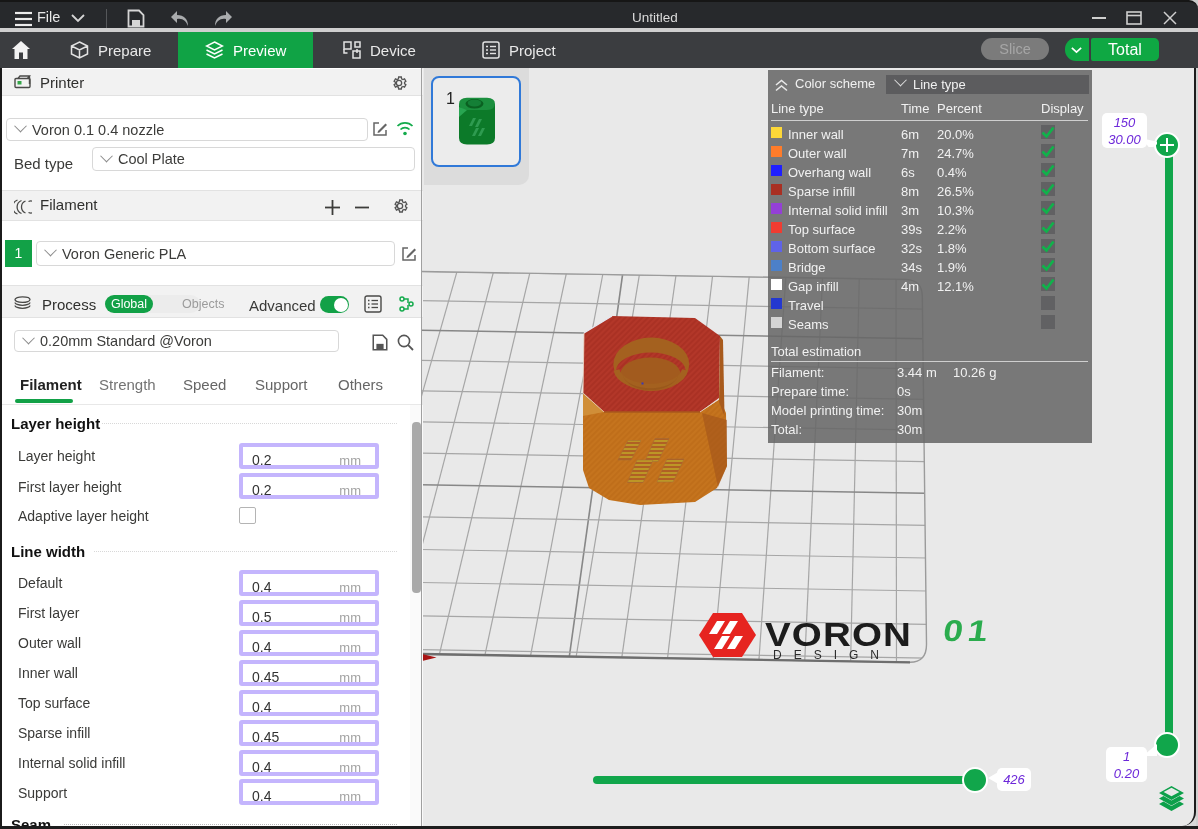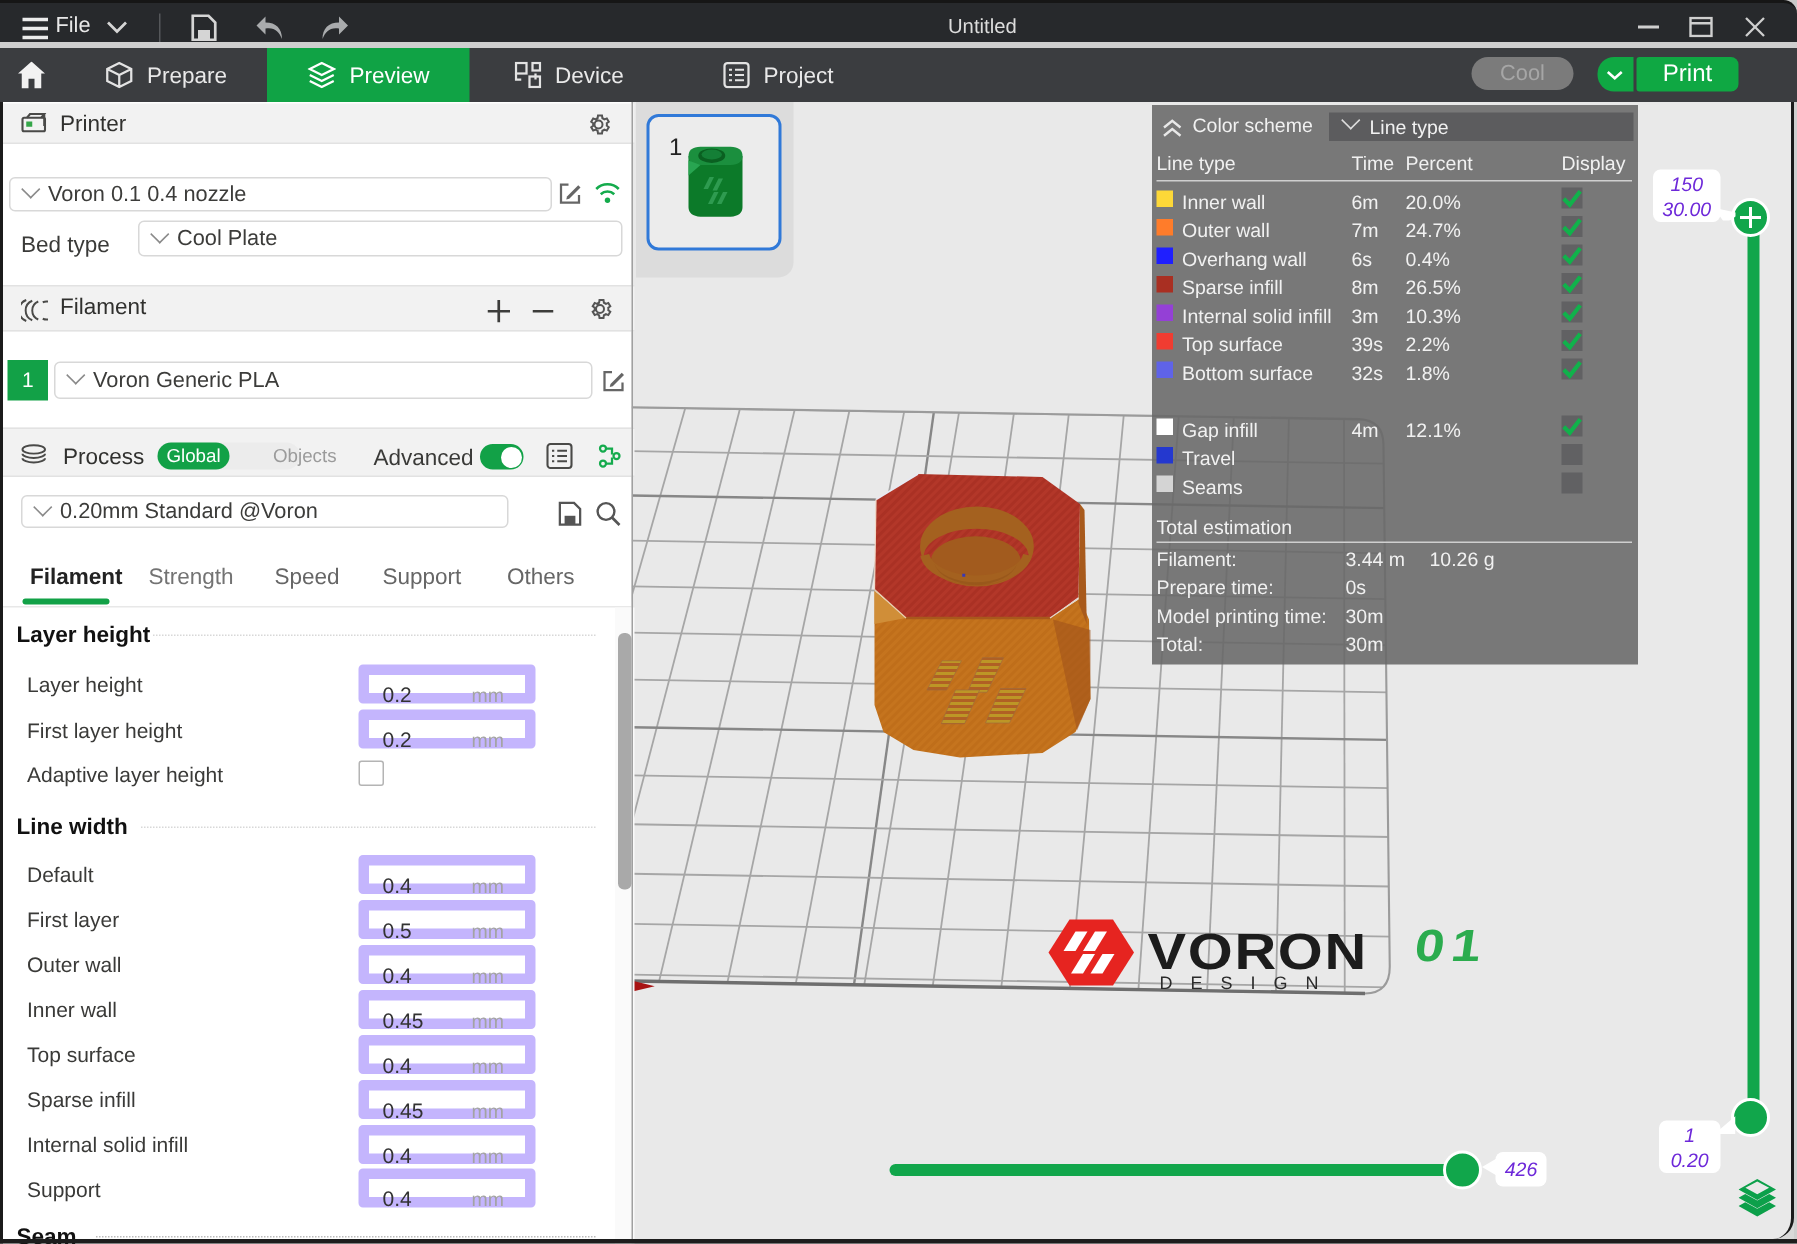--- a/index.html
+++ b/index.html
@@ -11,21 +11,21 @@
 #titlebar .txt { color:#e8e8e8; font-size:14px; }
 #tabbar { position:absolute; left:0; top:32px; width:1198px; height:36px; background:#3b3d40; }
 .tab { position:absolute; top:0; height:36px; display:flex; align-items:center; color:#e9e9e9; font-size:15px; }
 
 #sidebar { position:absolute; left:0; top:68px; width:421px; height:761px; background:#fff; border-left:2px solid #1b1b1b; }
 .band { position:absolute; left:0; width:421px; background:#f2f2f2; border-bottom:1px solid #e2e2e2; }
 .bandtitle { position:absolute; font-size:15px; color:#30302e; }
 .combo { position:absolute; background:#fff; border:1px solid #d8d8d8; border-radius:4px; display:flex; align-items:center; color:#3c3c3a; font-size:14.5px; }
 .chev { display:inline-block; width:9px; height:9px; border-left:1.6px solid #8a8a8a; border-bottom:1.6px solid #8a8a8a; transform:rotate(-45deg) translate(1px,-1px); margin:0 7px 4px 9px; }
 .pl { font-size:14px; color:#3a3a38; }
-.valbox { position:absolute; width:118px; height:26px; border:7px solid #c4b5fd; border-radius:3px; background:#fff; font-size:14px; color:#333;text-align:right; }
+.valbox { position:absolute; width:140px; height:26px; border:4px solid #c4b5fd; border-radius:3px; background:#fff; font-size:14px; color:#333;text-align:right; }
 .valbox .v { position:absolute; left:9px; top:5px; }
 .valbox .u { position:absolute; right:14px; top:6px; font-size:13px; color:#a3a3a3; }
 .sect { position:absolute; font-size:15px; font-weight:bold; color:#111; }
 
 #viewport { position:absolute; left:421px; top:68px; width:775px; height:758px; background:#e9e9e9; border-right:2px solid #1b1b1b; border-bottom-right-radius:14px; }
 
 #legend { position:absolute; left:347px; top:2px; width:324px; height:373px; background:rgba(104,104,104,0.88); color:#f1f1f1; font-size:13px; }
 .lrow { position:absolute; left:0; width:324px; height:19px; }
 .lsw { position:absolute; left:3px; top:4px; width:11px; height:11px; }
 .lname { position:absolute; left:20px; top:2px; }
@@ -114,26 +114,26 @@
             <line x1="4" y1="5.5" x2="6" y2="5.5"></line>
             <line x1="8" y1="5.5" x2="14" y2="5.5"></line>
             <line x1="4" y1="9" x2="6" y2="9"></line>
             <line x1="8" y1="9" x2="14" y2="9"></line>
             <line x1="4" y1="12.5" x2="6" y2="12.5"></line>
             <line x1="8" y1="12.5" x2="14" y2="12.5"></line>
           </g>
         </svg>
       <span>Project</span>
     </div>
-    <div class="abs" style="left:981px;top:6px;width:68px;height:22px;background:#7b7b7b;border-radius:11px;color:#a6a6a6;font-size:14.5px;text-align:center;line-height:22px;">Cool</div>
+    <div class="abs" style="left:981px;top:6px;width:68px;height:22px;background:#7b7b7b;border-radius:11px;color:#a6a6a6;font-size:14.5px;text-align:center;line-height:22px;">Slice</div>
     <div class="abs" style="left:1065px;top:6px;width:24px;height:23px;background:#0fa843;border-radius:11px 0 0 11px;"></div>
     <svg class="abs" style="left:1071px;top:15px" width="11" height="7" viewBox="0 0 13 8">
         <path d="M1 1 L6.5 6 L12 1" stroke="#fff" stroke-width="2" fill="none"></path>
       </svg>
-    <div class="abs" style="left:1091px;top:6px;width:68px;height:23px;background:#0fa843;border-radius:2px 5px 5px 2px;color:#fff;font-size:16px;text-align:center;line-height:23px;">Print</div>
+    <div class="abs" style="left:1091px;top:6px;width:68px;height:23px;background:#0fa843;border-radius:2px 5px 5px 2px;color:#fff;font-size:16px;text-align:center;line-height:23px;">Total</div>
   </div>
   <div class="abs" style="left:1164px;top:794px;width:32px;height:32px;background:#d9d9d9;"></div>
   <div id="viewport">
   <svg class="abs" style="left:0;top:0" width="775" height="758" viewBox="0 0 775 758">
     <defs>
       <pattern id="hred" width="4" height="4" patternUnits="userSpaceOnUse" patternTransform="rotate(45)">
             <rect width="4" height="4" fill="#b33729"></rect>
             <rect width="2" height="4" fill="#aa3124"></rect>
           </pattern>
       <pattern id="horange" width="4" height="4" patternUnits="userSpaceOnUse" patternTransform="rotate(45)">
@@ -329,20 +329,31 @@
       <span class="lsw" style="background:#5f63e8;"></span>
       <span class="lname">Bottom surface</span>
       <span class="ltime">32s</span>
       <span class="lpct">1.8%</span>
       <span class="lchk">
             <svg width="14" height="14" viewBox="0 0 14 14" style="position:absolute;left:0;top:0">
               <polyline points="1.5,7.5 5.5,11.5 12.5,2.5" fill="none" stroke="#10b24b" stroke-width="2.8"></polyline>
             </svg>
           </span>
     </div>
+    <div class="lrow" style="top:186px;line-height:19px;">
+      <span class="lsw" style="background:#4c80c8;"></span>
+      <span class="lname">Bridge</span>
+      <span class="ltime">34s</span>
+      <span class="lpct">1.9%</span>
+      <span class="lchk">
+            <svg width="14" height="14" viewBox="0 0 14 14" style="position:absolute;left:0;top:0">
+              <polyline points="1.5,7.5 5.5,11.5 12.5,2.5" fill="none" stroke="#10b24b" stroke-width="2.8"></polyline>
+            </svg>
+          </span>
+    </div>
     <div class="lrow" style="top:205px;line-height:19px;">
       <span class="lsw" style="background:#ffffff;"></span>
       <span class="lname">Gap infill</span>
       <span class="ltime">4m</span>
       <span class="lpct">12.1%</span>
       <span class="lchk">
             <svg width="14" height="14" viewBox="0 0 14 14" style="position:absolute;left:0;top:0">
               <polyline points="1.5,7.5 5.5,11.5 12.5,2.5" fill="none" stroke="#10b24b" stroke-width="2.8"></polyline>
             </svg>
           </span>

